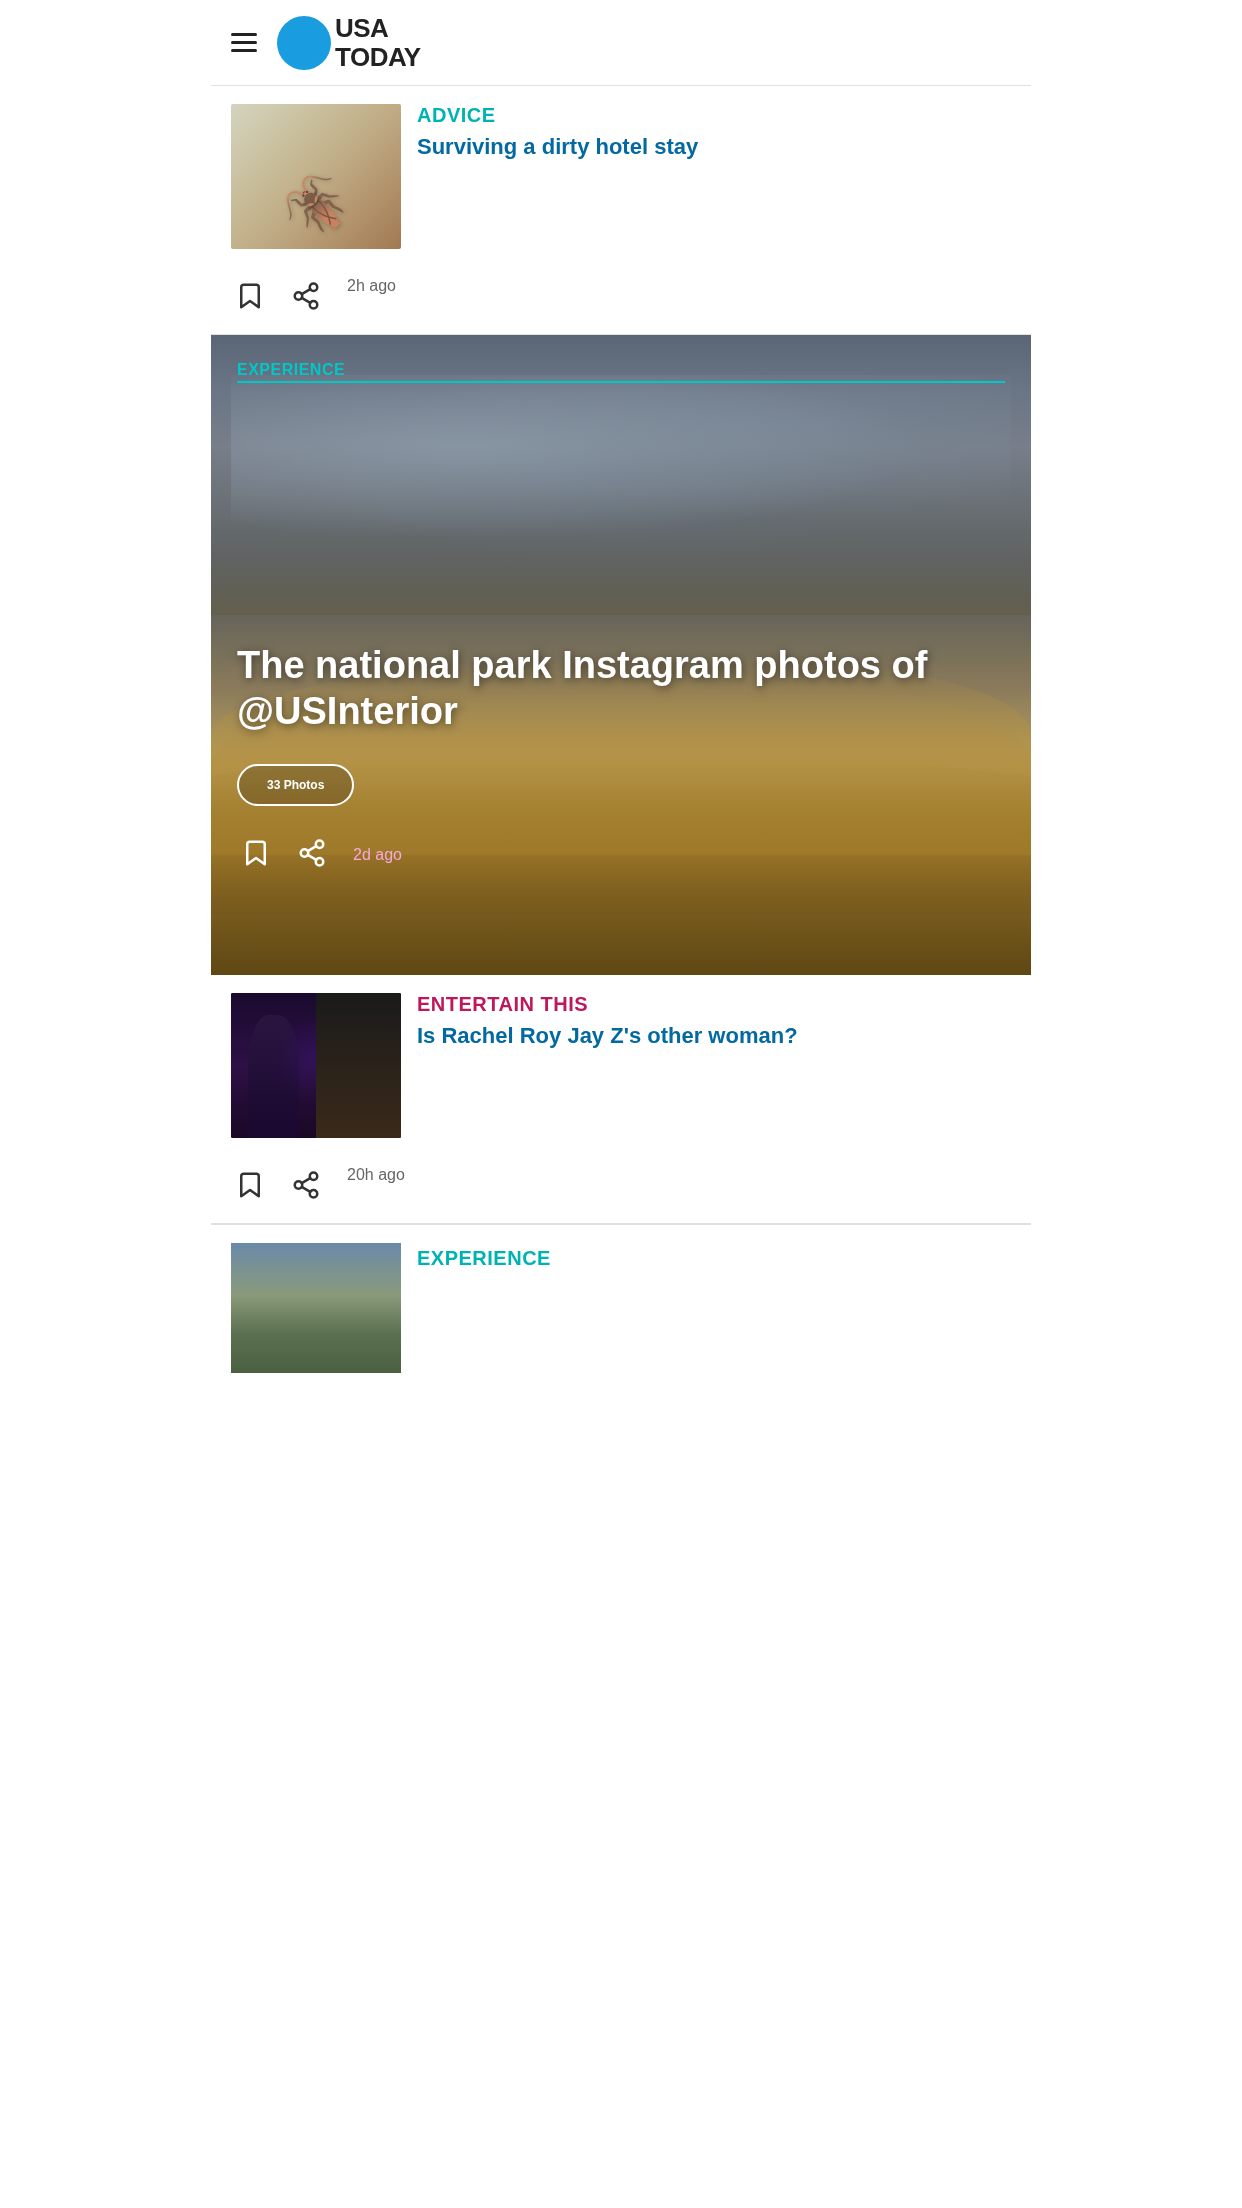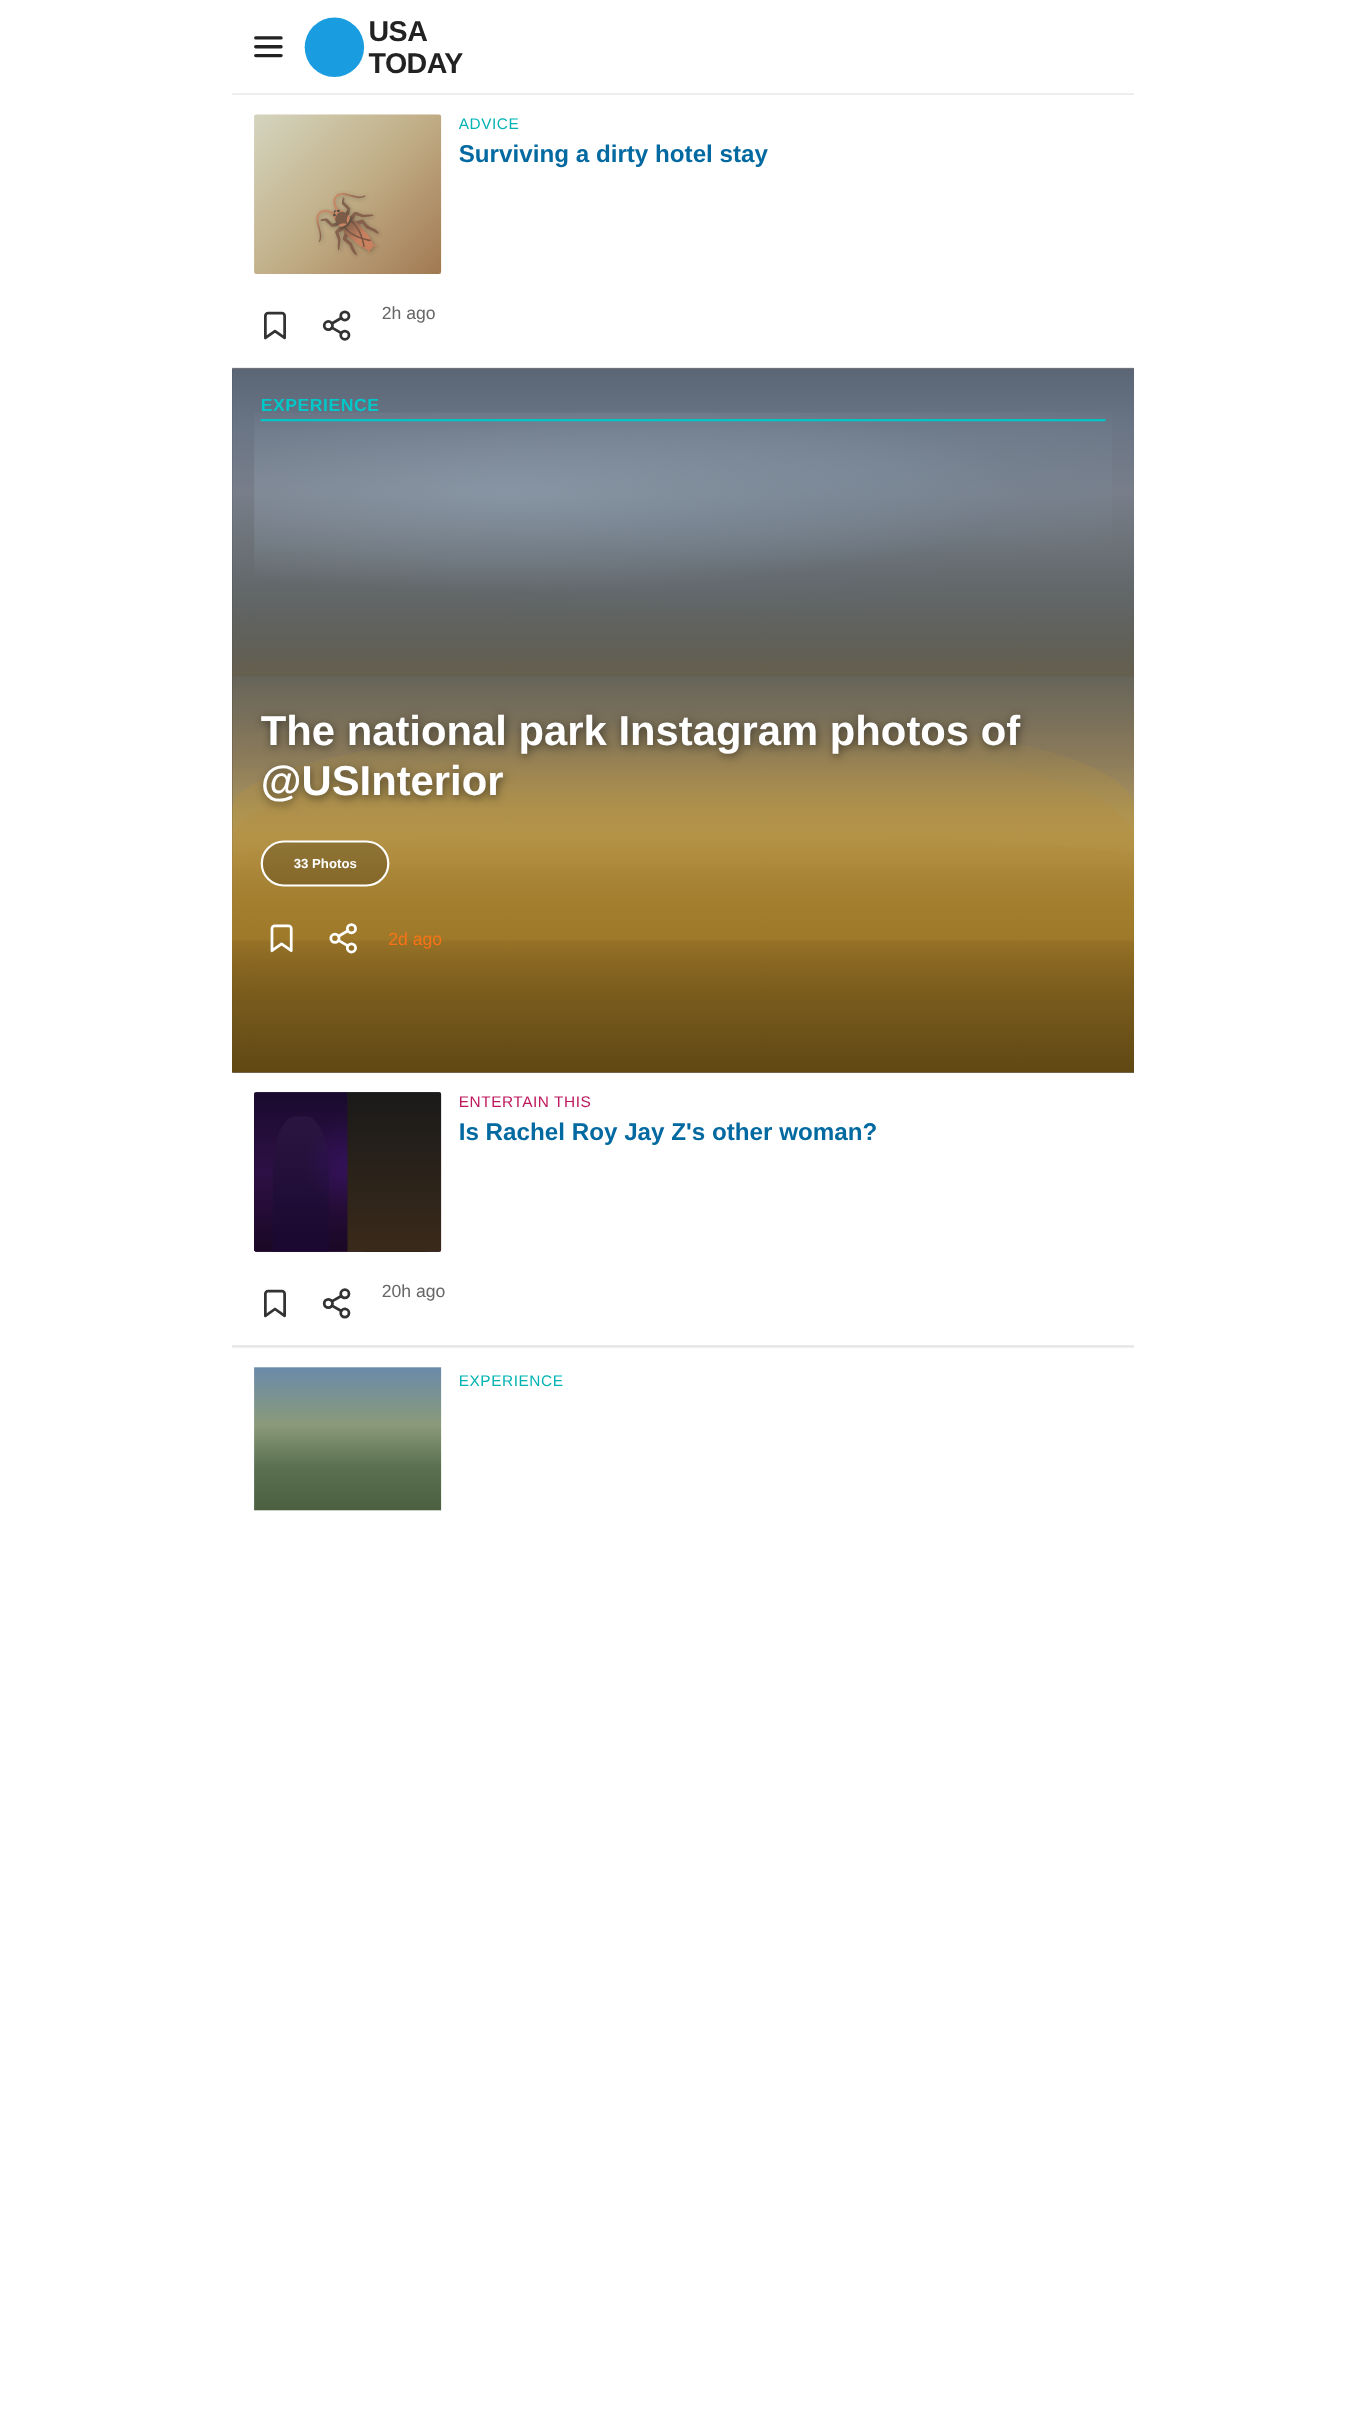--- a/index.html
+++ b/index.html
@@ -113,22 +113,22 @@
       width: 50%;
       height: 100%;
       background: linear-gradient(180deg, #1a1a1a 0%, #3a2a1a 100%);
     }
 
     .article-meta {
       flex: 1;
     }
 
     .category-label {
-      font-size: 14px;
-      font-weight: 400;
+      font-size: 20px;
+      font-weight: 700;
       letter-spacing: 0.5px;
       text-transform: uppercase;
       margin-bottom: 6px;
     }
 
     .category-label.advice { color: #00b3b3; }
     .category-label.entertain { color: #be185d; }
     .category-label.experience { color: #00b3b3; }
 
     .article-title-small {
@@ -374,21 +374,21 @@
       </button>
       <button class="action-btn" aria-label="Share">
         <svg class="share-icon" viewBox="0 0 24 24" fill="none" stroke="#fff" stroke-width="2" stroke-linecap="round" stroke-linejoin="round">
           <circle cx="18" cy="5" r="3"></circle>
           <circle cx="6" cy="12" r="3"></circle>
           <circle cx="18" cy="19" r="3"></circle>
           <line x1="8.59" y1="13.51" x2="15.42" y2="17.49"></line>
           <line x1="15.41" y1="6.51" x2="8.59" y2="10.49"></line>
         </svg>
       </button>
-      <span class="timestamp" style="color:#f97316;">2d ago</span>
+      <span class="timestamp" style="color:#f9a8d4;">2d ago</span>
     </div>
   </div>
 </article>
 
 <article class="article-card-small">
   <div class="card-top">
     <div class="thumb-small couple-bg">
 
       <div style="position:absolute;left:0;top:0;width:50%;height:100%;background:linear-gradient(180deg,#1a0a2e 0%,#2d1045 50%,#1a0825 100%);display:flex;align-items:flex-end;justify-content:center;padding-bottom:0;">
         <div style="width:60%;height:85%;background:linear-gradient(180deg,#2a1540 0%,#1a0830 100%);border-radius:40% 40% 0 0;"></div>

